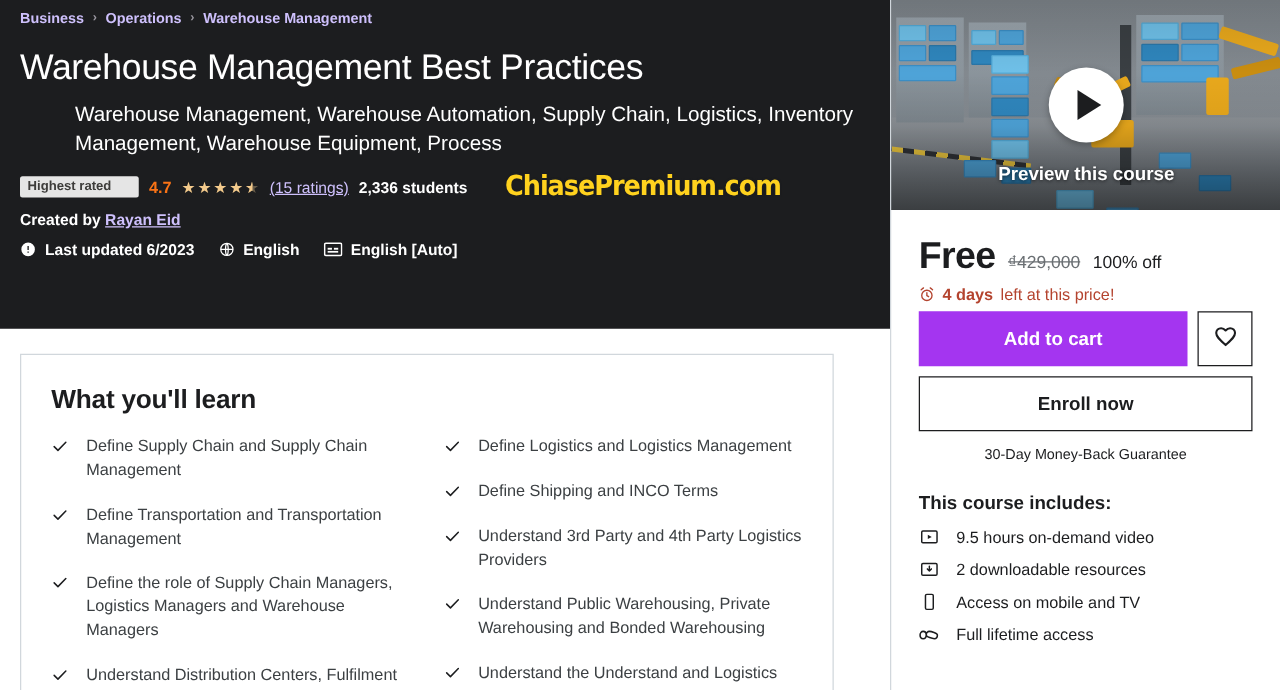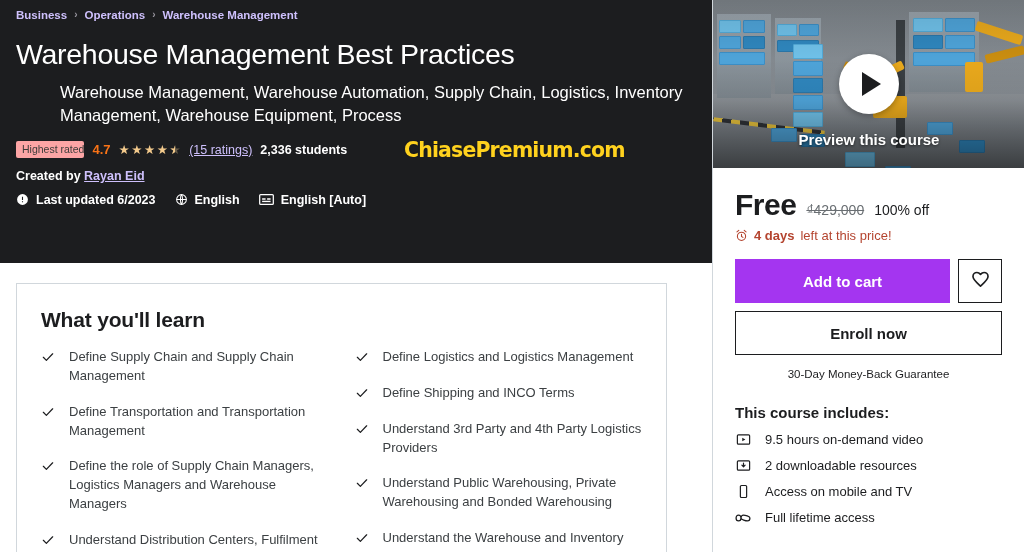--- a/index.html
+++ b/index.html
@@ -37,23 +37,23 @@
     margin-top: 10px;
     color: #fff;
     font-size: 16.5px;
     line-height: 1.38;
     max-width: 640px;
     margin-left: 44px;
   }
 
   .rating-row { margin-top: 13px; display: flex; align-items: center; gap: 8px; height: 20px; position: relative; }
   .badge-highest {
-    background: #fca5a5; color: #3d3c3a;
-    font-size: 10.5px; font-weight: 400;
-    padding: 3px 0 3px 6px; border-radius: 2px;
+    background: #e5e5e5; color: #3d3c3a;
+    font-size: 10.5px; font-weight: 700;
+    padding: 3px 22px 3px 6px; border-radius: 2px;
     line-height: 1.1; white-space: nowrap;
   }
   .rating-num { color: #f97316; font-weight: 700; font-size: 13px; }
   .stars { display: inline-flex; align-items: center; gap: 1px; color: #f3ca8c; font-size: 12.5px; letter-spacing: 0.5px; }
   .star { display:inline-block; }
   .star.half { position: relative; color: #665b48; }
   .star.half::before {
     content: "★"; position: absolute; left: 0; top: 0;
     width: 50%; overflow: hidden; color: #f3ca8c;
   }
@@ -135,21 +135,21 @@
 
   .price-row { display: flex; align-items: baseline; gap: 10px; }
   .price-now { font-size: 30px; font-weight: 700; color: #1c1d1f; letter-spacing: -0.5px; line-height: 1; }
   .price-old { font-size: 14px; color: #6a6f73; text-decoration: line-through; }
   .price-off { font-size: 14px; color: #1c1d1f; }
 
   .deadline { margin-top: 8px; display: flex; align-items: center; gap: 6px; font-size: 13px; color: #b4442f; }
   .deadline b { font-weight: 700; }
   .deadline svg { display: block; }
 
-  .cta-row { margin-top: 16px; display: flex; gap: 8px; align-items: flex-end; }
+  .cta-row { margin-top: 6px; display: flex; gap: 8px; align-items: flex-end; }
   .btn-cart {
     flex: 1 1 auto; height: 44px;
     background: #a435f0; color: #fff;
     border: none; cursor: pointer;
     font-family: inherit; font-size: 15px; font-weight: 700;
   }
   .btn-wish {
     width: 44px; height: 44px;
     background: #fff; border: 1px solid #1c1d1f;
     cursor: pointer; display: flex; align-items: center; justify-content: center;
@@ -334,21 +334,21 @@
               </svg>
             </span>
           <span class="txt">Understand Public Warehousing, Private Warehousing and Bonded Warehousing</span>
         </div>
         <div class="learn-item">
           <span class="chk">
               <svg width="14" height="14" viewBox="0 0 24 24" fill="none" stroke="#1c1d1f" stroke-width="2.1" stroke-linecap="round" stroke-linejoin="round">
                 <path d="M4 12.5l5.2 5.2L20 6.5"></path>
               </svg>
             </span>
-          <span class="txt">Understand the Warehouse and Inventory</span>
+          <span class="txt">Understand the Understand and Logistics</span>
         </div>
       </div>
 
     </div>
   </div>
 
   <div class="sidebar">
 
     <div class="preview">
       <div class="preview-img">

